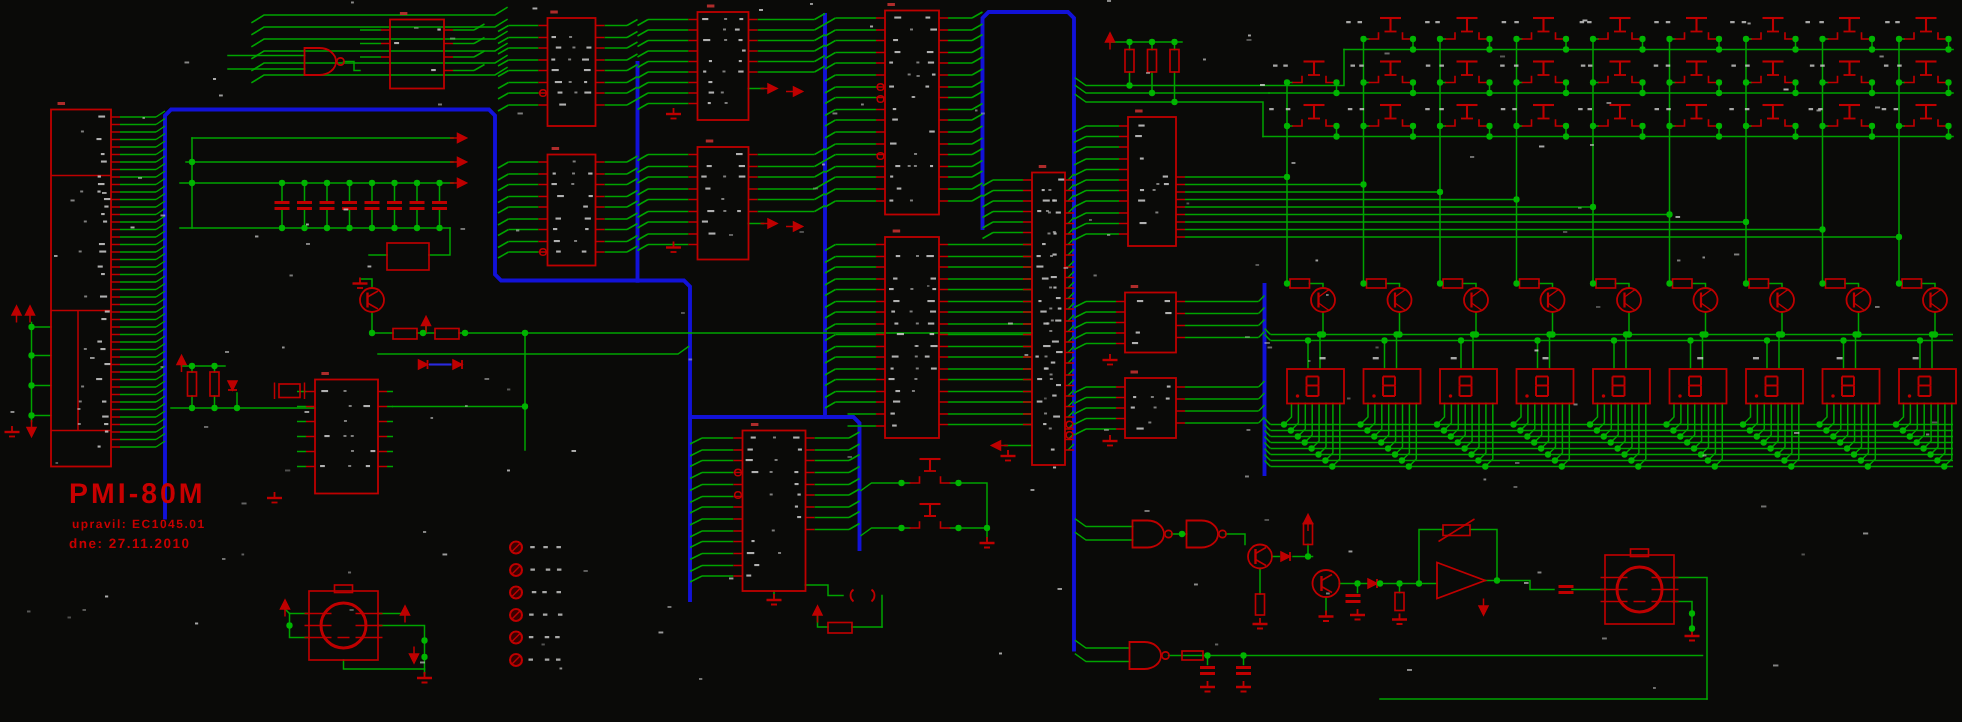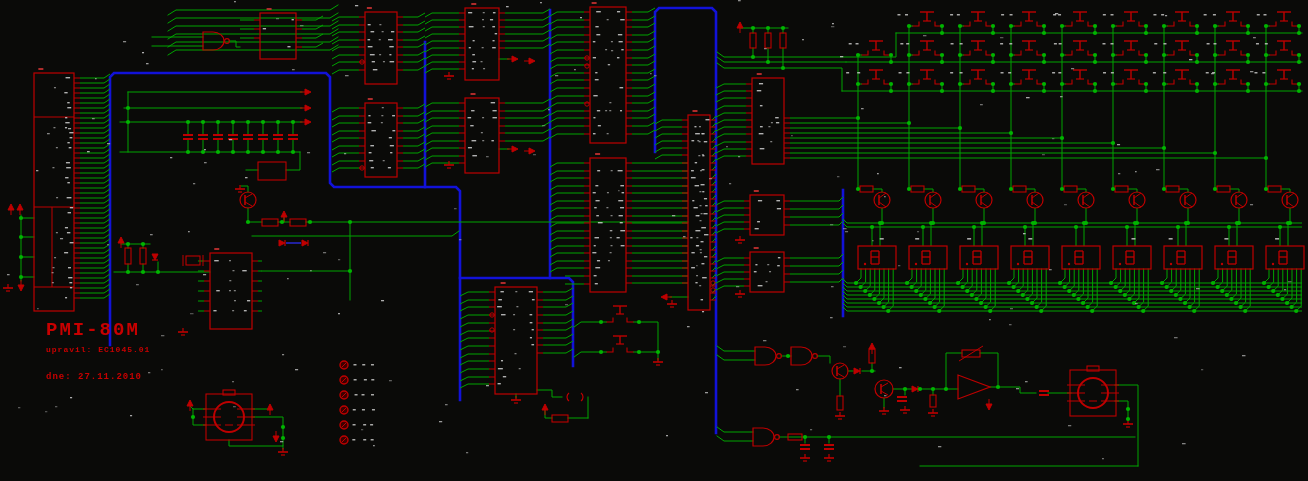--- a/index.html
+++ b/index.html
@@ -1,22 +1,22 @@
 <!DOCTYPE html>
 <html><head>
 <meta charset="utf-8">
 <style>
   html,body{margin:0;padding:0;background:#0a0a08;}
   #stage{position:relative;width:1308px;height:481px;background:#0a0a08;overflow:hidden;
-         font-family:Liberation Mono, monospace;}
+         font-family:Liberation Sans, sans-serif;}
   svg{position:absolute;left:0;top:0;}
   .titleblock{position:absolute;left:46px;top:320px;color:#c80000;z-index:5;}
   .tb-title{font-size:19px;font-weight:bold;letter-spacing:2px;line-height:20px;}
   .tb-sub{font-size:8px;font-weight:bold;margin-top:5px;letter-spacing:1px;text-align:right;}
-  .tb-date{font-size:9px;font-weight:bold;margin-top:18px;letter-spacing:1px;}
+  .tb-date{font-size:9px;font-weight:bold;margin-top:3px;letter-spacing:1px;}
 </style>
 </head>
 <body>
 
 <div id="stage">
   <svg id="cv" width="1308" height="481" viewBox="0 0 1308 481">
       <g>
         <polyline points="110,345 110,77 114,73 326,73 330,77 330,183 334,187 456,187 460,191 460,400" fill="none" stroke="#1212d8" stroke-width="2.6" stroke-linecap="square"></polyline>
         <polyline points="460,278 569,278 573,282 573,366" fill="none" stroke="#1212d8" stroke-width="2.6" stroke-linecap="square"></polyline>
         <polyline points="425,42 425,187" fill="none" stroke="#1212d8" stroke-width="2.6" stroke-linecap="square"></polyline>

